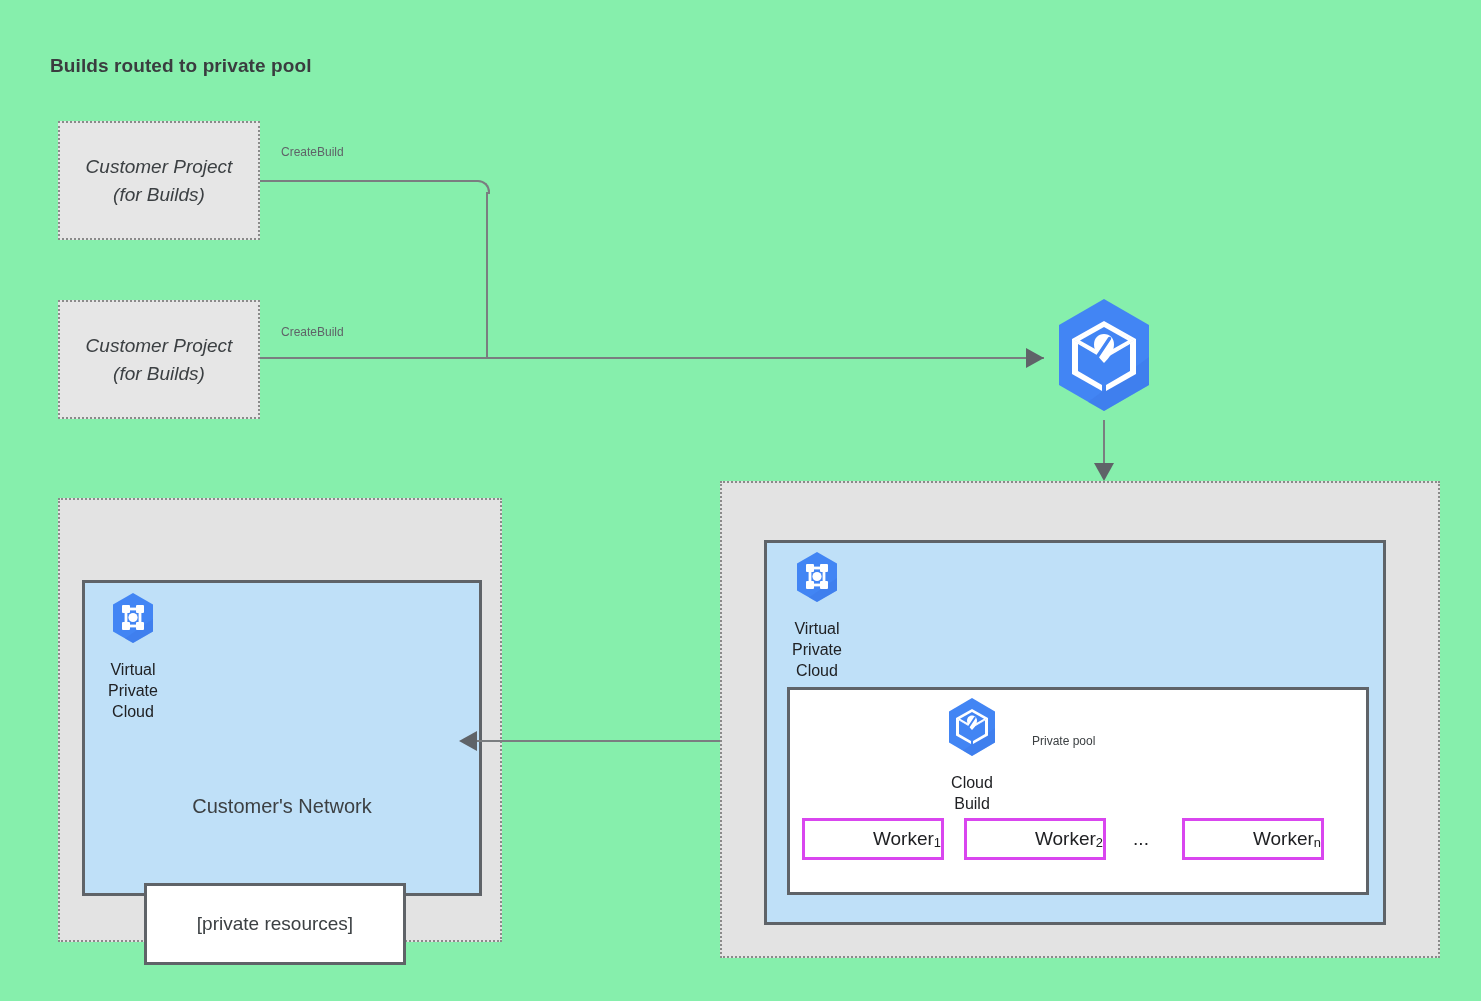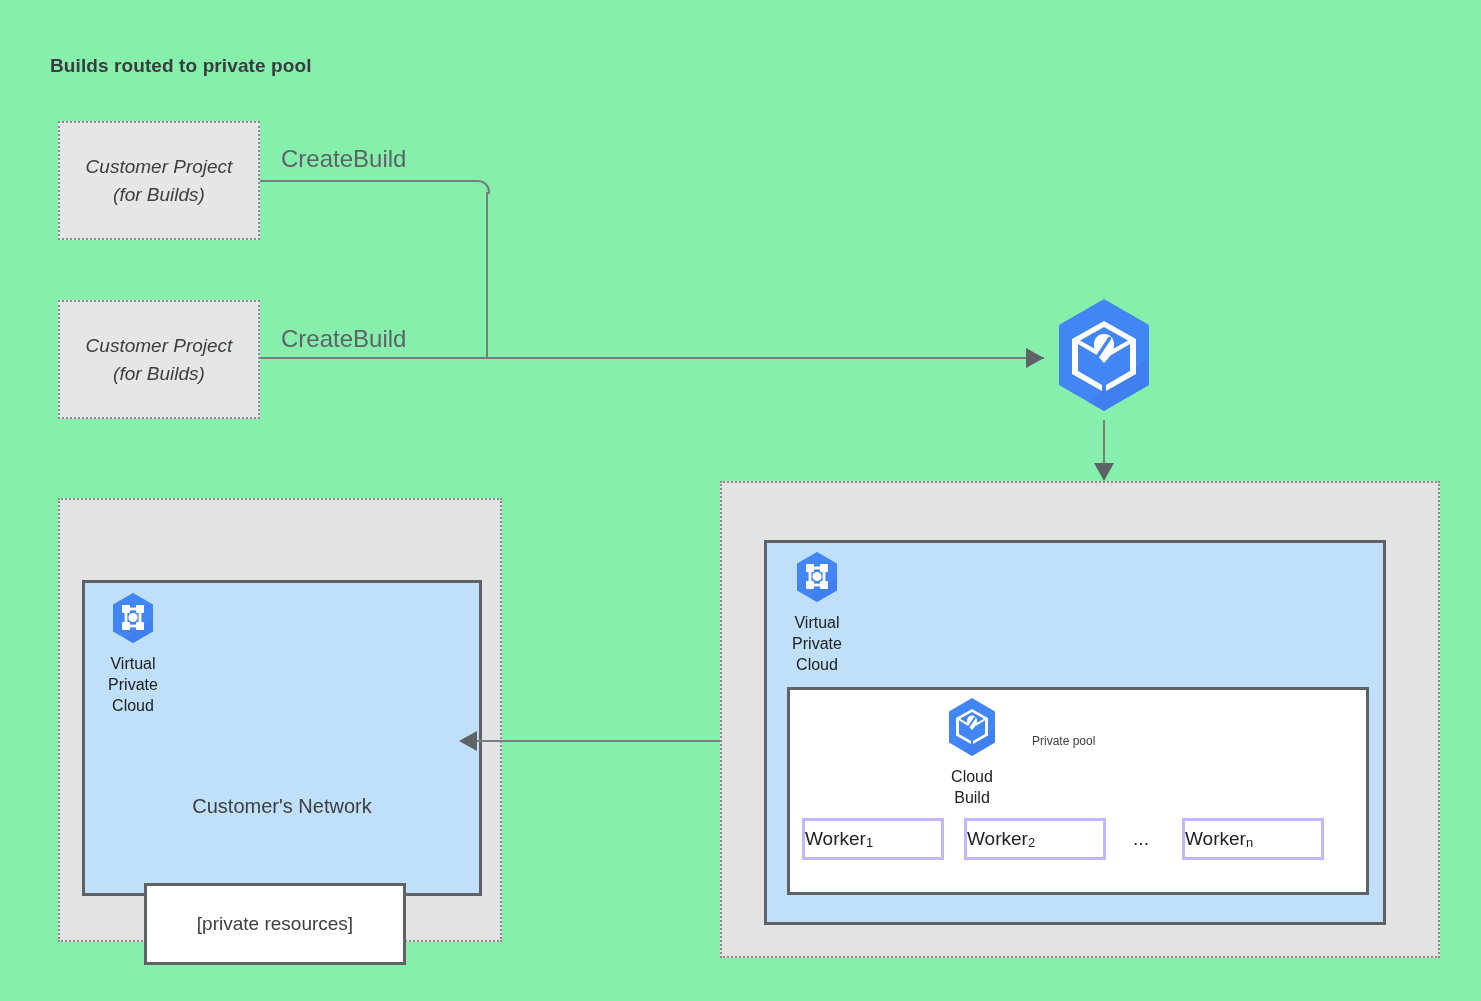--- a/index.html
+++ b/index.html
@@ -41,21 +41,21 @@
     justify-content: center;
     text-align: center;
     font-size: 19px;
     color: #3c4043;
     line-height: 1.45;
     font-style: italic;
   }
 
   
   .edge-label {
-    font-size: 24px;
+    font-size: 12px;
     color: #5f6368;
     white-space: nowrap;
   }
 
   
   .stroke { background: #7a7d80; }
   .h-line { height: 2px; }
   .v-line { width: 2px; }
 
   
@@ -100,32 +100,32 @@
   .icon-stack {
     display: flex;
     flex-direction: column;
     align-items: center;
   }
   .icon-caption {
     font-size: 16px;
     color: #202124;
     line-height: 1.32;
     text-align: center;
-    margin-top: 8px;
+    margin-top: 14px;
     white-space: pre-line;
   }
 
   
   .worker-chip {
     height: 42px;
     background: #ffffff;
-    border: 3px solid #c4b5fd;
-    display: flex;
-    align-items: center;
-    justify-content: flex-start;
+    border: 3px solid #d946ef;
+    display: flex;
+    align-items: center;
+    justify-content: flex-end;
     font-size: 19px;
     color: #202124;
   }
   .worker-chip sub {
     font-size: 0.68em;
     vertical-align: baseline;
     position: relative;
     top: 0.30em;
   }
   .ellipsis-label {

